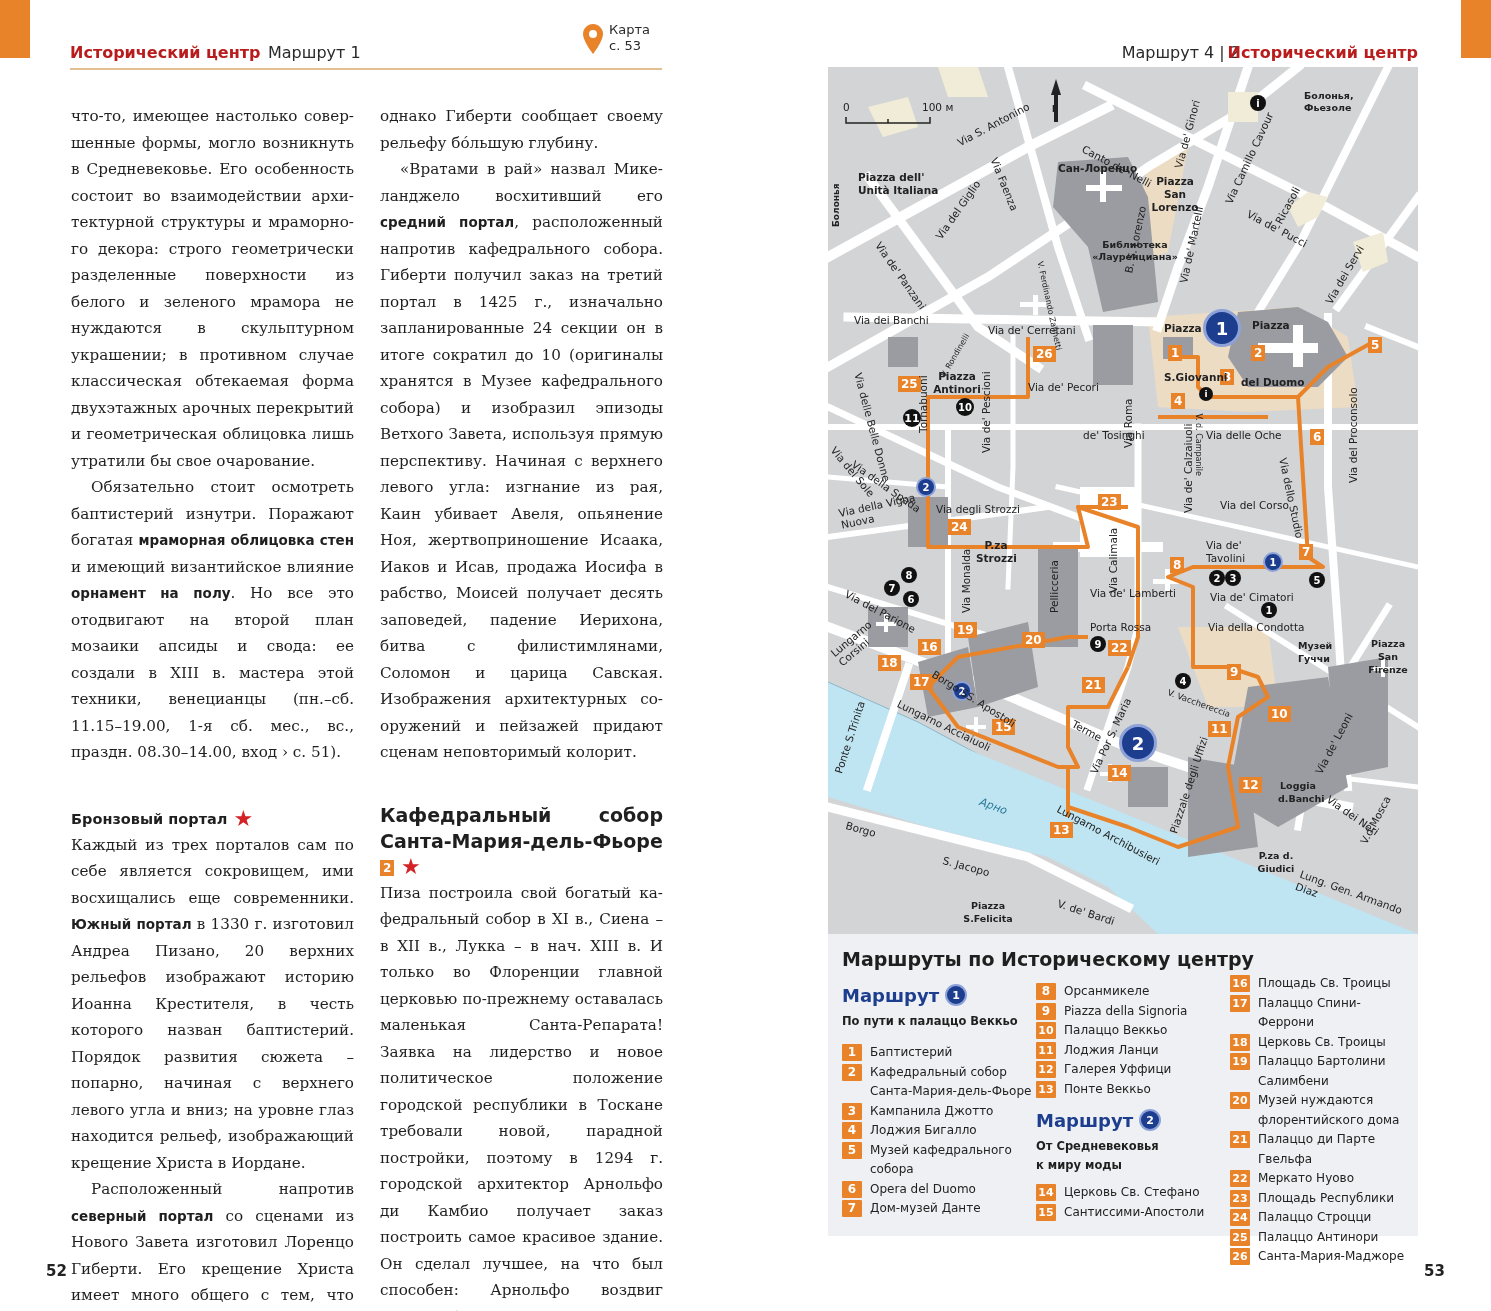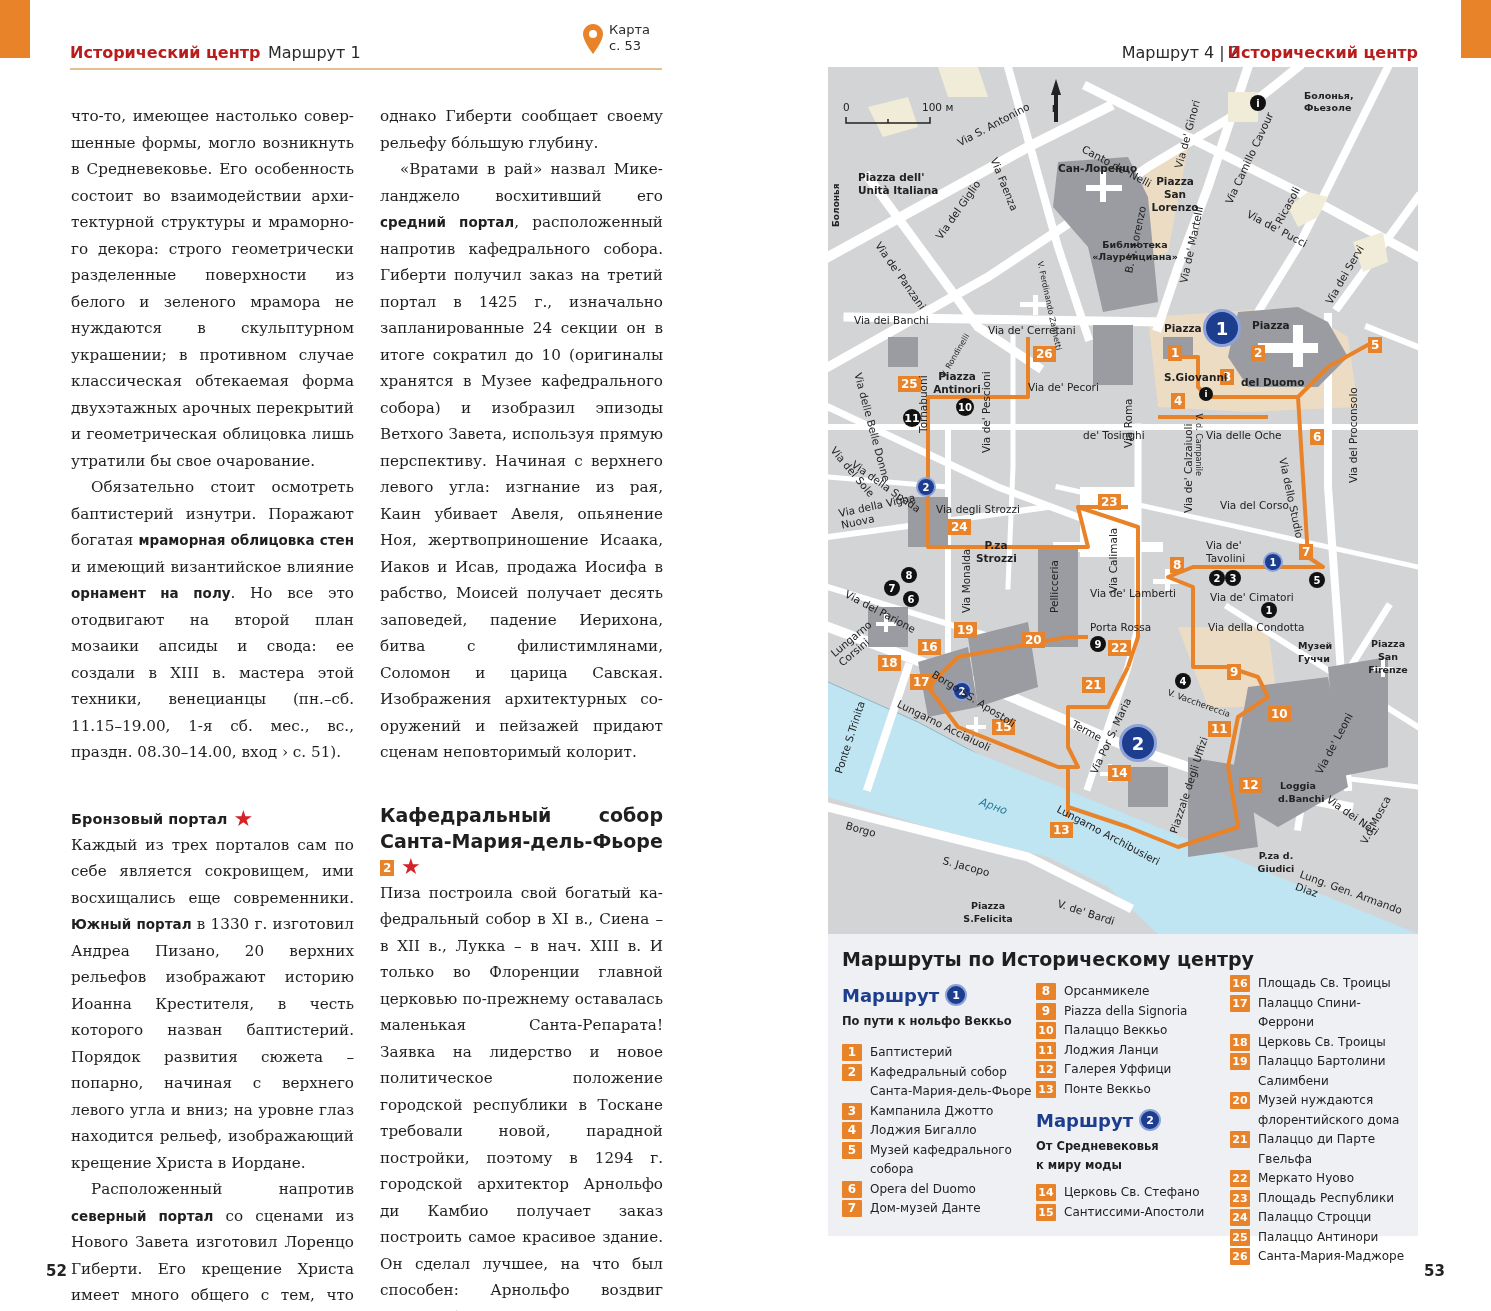--- a/index.html
+++ b/index.html
@@ -342,21 +342,21 @@
 </div>
 
 <div class="legend">
   <div class="legend-title">Маршруты по Историческому центру</div>
 
   <div class="lg-col lg-c1">
     <div class="route-h">
         <span>Маршрут</span>
         <span class="route-circ">1</span>
       </div>
-    <div class="route-sub" style="margin-top:6px;margin-bottom:12px;">По пути к нольфо Веккьо</div>
+    <div class="route-sub" style="margin-top:6px;margin-bottom:12px;">По пути к палаццо Веккьо</div>
     <div class="lg-item">
         <span class="lg-num">1</span>
         <span class="lg-label">Баптистерий</span>
       </div>
     <div class="lg-item">
         <span class="lg-num">2</span>
         <span class="lg-label">Кафедральный собор Санта-Мария-дель-Фьоре</span>
       </div>
     <div class="lg-item">
         <span class="lg-num">3</span>

